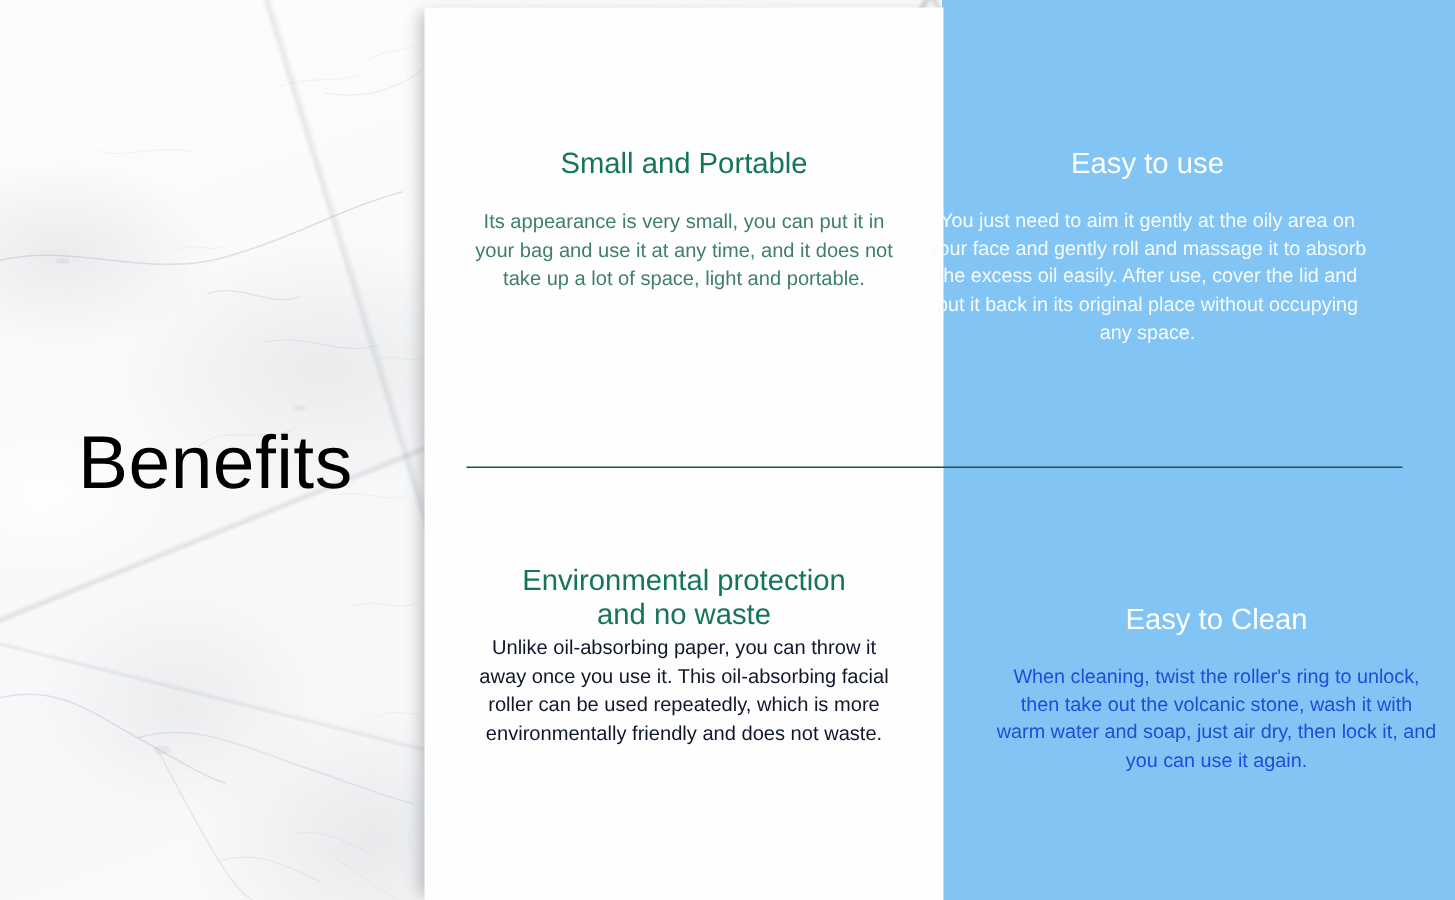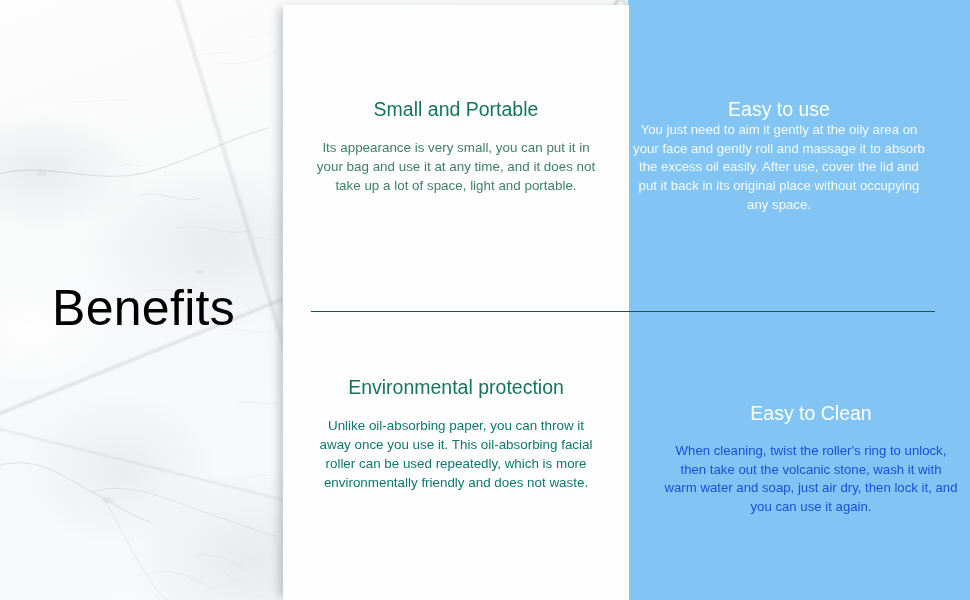--- a/index.html
+++ b/index.html
@@ -92,28 +92,28 @@
     line-height:1.42;
     font-weight:400;
   }
 
   
   #cell-small-portable { left:299px; top:98px; width:314px; }
   #cell-small-portable h3 { font-size:19.5px; color:#15755a; }
   #cell-small-portable p  { font-size:13.4px; color:#3f7f69; margin-top:17px; width:280px; }
 
   
-  #cell-easy-use { left:625px; top:98px; width:308px; }
+  #cell-easy-use { left:611px; top:98px; width:308px; }
   #cell-easy-use h3 { font-size:19.5px; color:#ffffff; }
-  #cell-easy-use p  { font-size:13.2px; color:#f4fbff; width:296px; }
+  #cell-easy-use p  { font-size:13.2px; color:#f4fbff; margin-top:17px; width:296px; }
 
   
   #cell-environmental { left:299px; top:376px; width:314px; }
   #cell-environmental h3 { font-size:19.5px; color:#15755a; }
-  #cell-environmental p  { font-size:13.4px; color:#0f766e; margin-top:17px; width:285px; }
+  #cell-environmental p  { font-size:13.4px; color:#0f172a; width:285px; }
 
   
   #cell-easy-clean { left:645px; top:402px; width:308px;margin-left:12px; }
   #cell-easy-clean h3 { font-size:19.5px; color:#ffffff; }
   #cell-easy-clean p  { font-size:13.2px; color:#1d4ed8; margin-top:17px; width:296px; }
 
   .nowrap-line { display:block; }
 </style>
 </head>
 <body>
@@ -162,20 +162,21 @@
 </section>
 
 <section class="cell" id="cell-easy-use">
   <h3>Easy to use</h3>
   <p>You just need to aim it gently at the oily area on your face and gently roll and massage it to absorb the excess oil easily. After use, cover the lid and put it back in its original place without occupying any space.</p>
 </section>
 
 <section class="cell" id="cell-environmental">
   <h3>
     <span class="nowrap-line">Environmental protection</span>
+    <span class="nowrap-line">and no waste</span>
   </h3>
   <p>Unlike oil-absorbing paper, you can throw it away once you use it. This oil-absorbing facial roller can be used repeatedly, which is more environmentally friendly and does not waste.</p>
 </section>
 
 <section class="cell" id="cell-easy-clean">
   <h3>Easy to Clean</h3>
   <p>When cleaning, twist the roller's ring to unlock, then take out the volcanic stone, wash it with warm water and soap, just air dry, then lock it, and you can use it again.</p>
 </section>
 
 </body></html>

